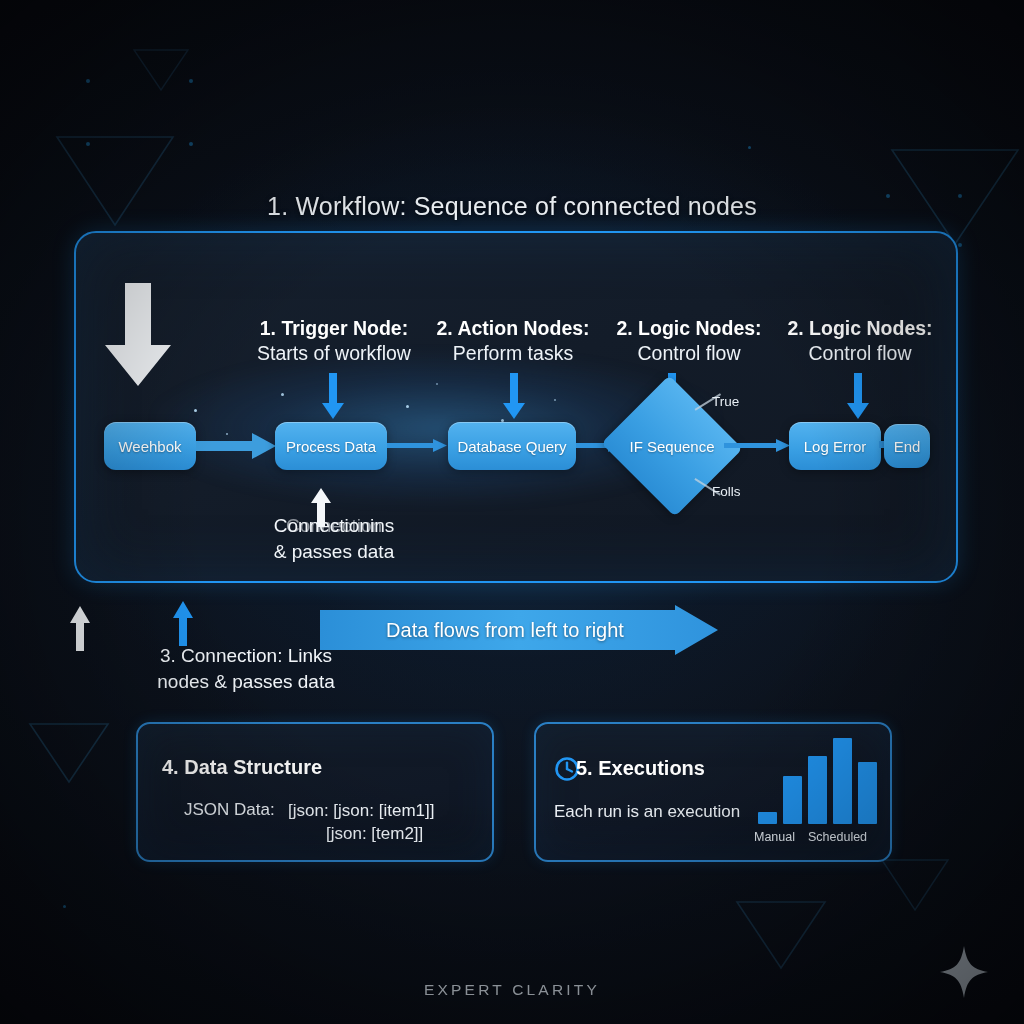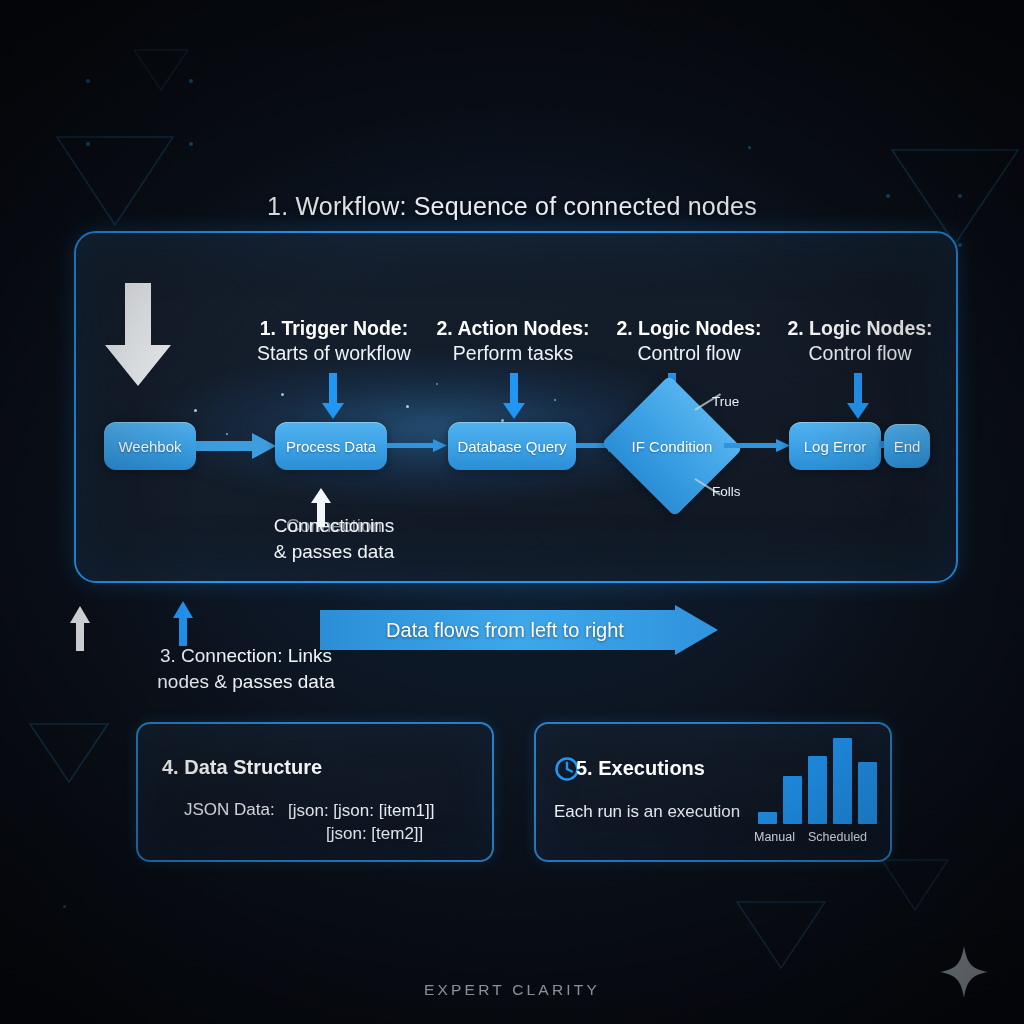--- a/index.html
+++ b/index.html
@@ -275,21 +275,21 @@
 
   <div class="conn" style="left:576px;top:438px;">
     <svg width="48" height="16">
       <rect x="0" y="5" width="34" height="5" fill="#2f93dd"></rect>
       <polygon points="32,1 46,7.5 32,14" fill="#2f93dd"></polygon>
     </svg>
   </div>
 
   <div class="diamond" style="left:620px;top:398px;width:104px;height:96px;">
     <div class="dshape"></div>
-    <span>IF Condition</span>
+    <span>IF Sequence</span>
   </div>
 
   <div class="branch-line" style="left:695px;top:409px;width:30px;height:1.6px;transform:rotate(-32deg);transform-origin:left center;"></div>
   <div class="branch-lbl" style="left:712px;top:394px;">True</div>
 
   <div class="branch-line" style="left:695px;top:478px;width:30px;height:1.6px;transform:rotate(32deg);transform-origin:left center;"></div>
   <div class="branch-lbl" style="left:712px;top:484px;">Folls</div>
 
   <div class="conn" style="left:724px;top:438px;">
     <svg width="68" height="16">

